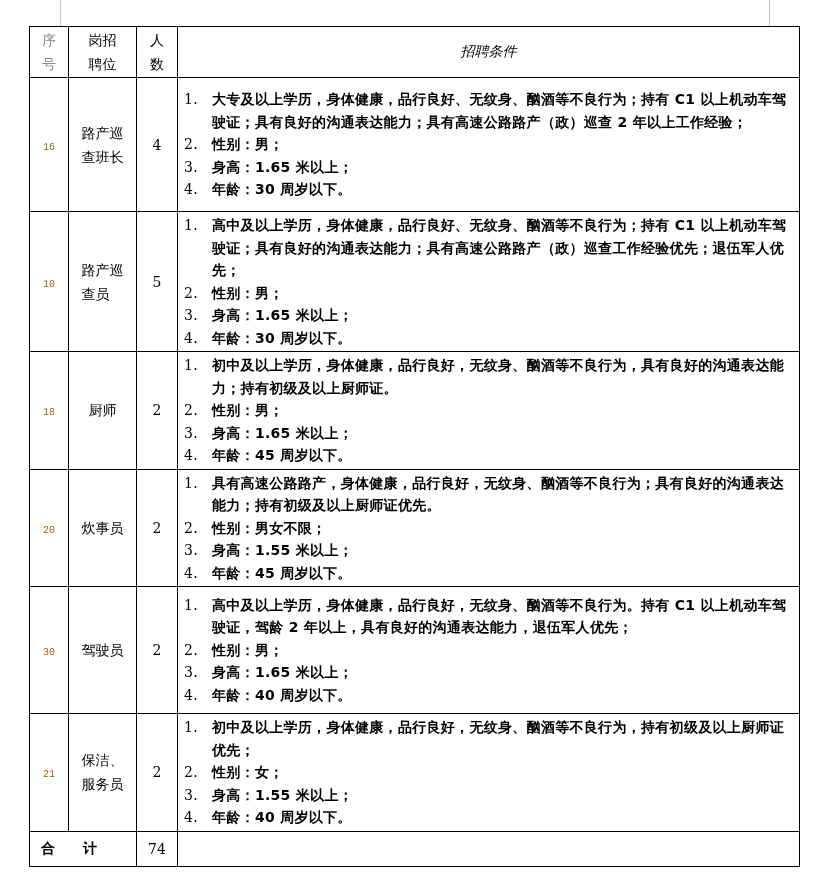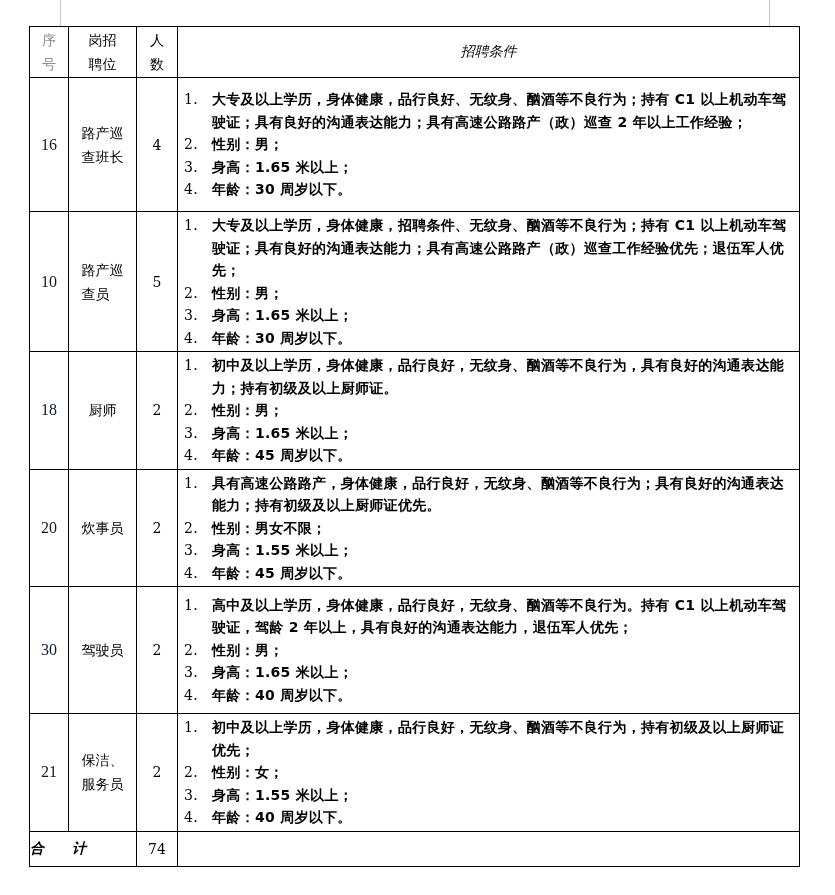--- a/index.html
+++ b/index.html
@@ -10,28 +10,28 @@
   table.recruit { position: absolute; left: 29px; top: 26px; width: 771px;
                   border-collapse: collapse; table-layout: fixed; }
   table.recruit td { border: 1px solid #000; padding: 0; vertical-align: middle; font-size: 14px; }
   .c-no { width: 38px; text-align: center; }
   .c-pos { width: 67px; text-align: center; margin-left: 17px; }
   .c-num { width: 40px; text-align: center; }
   .c-cond { text-align: center; font-style: italic; }
   .hdr td { height: 50px; }
   .hdr .stack { line-height: 24px; }
   .hdr .gray { color: #8a8a8a; }
-  .rowno { color: #0f172a; font-family: Liberation Serif, serif; font-size: 16px; }
+  .rowno { color: #a16207; font-family: Liberation Mono, monospace; font-size: 10px; }
   .pos { line-height: 24px; display: inline-block; text-align: left; }
   .num { font-family: "DejaVu Serif", "Liberation Serif", serif; font-size: 14px; }
   .cond-list { text-align: left; padding: 2px 6px 2px 6px; }
   .cond-item { display: flex; line-height: 22.5px; font-size: 14px; letter-spacing: 0.3px; }
   .cond-item .n { width: 28px; flex: 0 0 28px; font-family: "DejaVu Serif", "Liberation Serif", serif; }
   .cond-item .t { flex: 1; font-weight: bold; }
-  .total-label { font-weight: bold; letter-spacing: 28px; text-align: left; padding-left: 28px; font-style: italic; }
+  .total-label { font-weight: bold; letter-spacing: 28px; text-align: center; padding-left: 28px; }
   .total td { height: 34px; }
 </style>
 </head>
 <body>
 
 <div class="margin-mark-left"></div>
 <div class="margin-mark-right"></div>
 
 <table class="recruit">
   <colgroup>
@@ -88,21 +88,21 @@
         </td>
   </tr>
       <tr style="height: 137px;">
     <td class="c-no"><span class="rowno">10</span></td>
     <td class="c-pos"><span class="pos"><div>路产巡</div><div>查员</div></span></td>
     <td class="c-num"><span class="num">5</span></td>
     <td>
           <div class="cond-list">
             <div class="cond-item">
               <span class="n">1.</span>
-              <span class="t">大专及以上学历，身体健康，招聘条件、无纹身、酗酒等不良行为；持有 C1 以上机动车驾驶证；具有良好的沟通表达能力；具有高速公路路产（政）巡查工作经验优先；退伍军人优先；</span>
+              <span class="t">高中及以上学历，身体健康，品行良好、无纹身、酗酒等不良行为；持有 C1 以上机动车驾驶证；具有良好的沟通表达能力；具有高速公路路产（政）巡查工作经验优先；退伍军人优先；</span>
             </div>
             <div class="cond-item">
               <span class="n">2.</span>
               <span class="t">性别：男；</span>
             </div>
             <div class="cond-item">
               <span class="n">3.</span>
               <span class="t">身高：1.65 米以上；</span>
             </div>
             <div class="cond-item">

